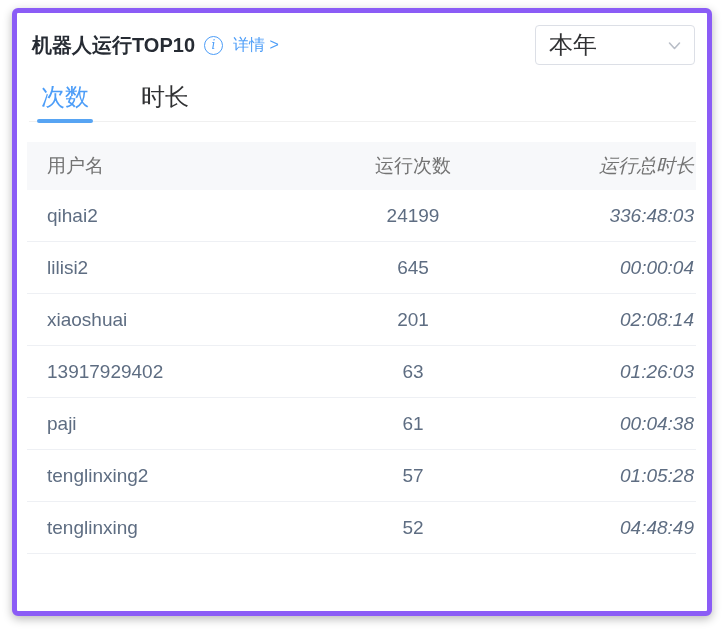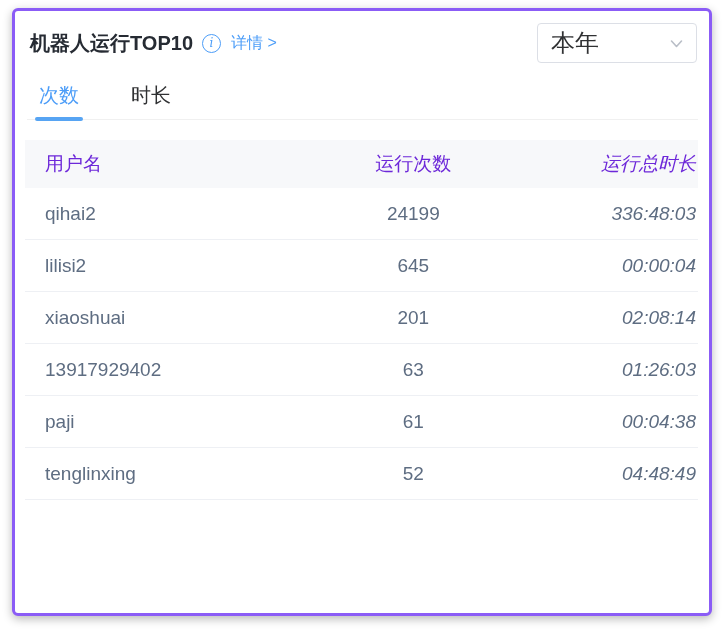--- a/index.html
+++ b/index.html
@@ -8,21 +8,21 @@
     background: #ffffff;
     font-family: "Liberation Sans", "DejaVu Sans", sans-serif;
     overflow: hidden;
     position: relative;
   }
   .panel {
     position: absolute;
     left: 12px; top: 8px;
     width: 700px; height: 608px;
     background: #ffffff;
-    border: 3px solid #8b5cf6;
+    border: 5px solid #8b5cf6;
     border-radius: 6px;
     box-shadow: 0 3px 10px rgba(0,0,0,0.28);
   }
   
   .panel-header {
     display: flex;
     align-items: center;
     padding: 12px 12px 0 15px;
   }
   .title {
@@ -71,21 +71,21 @@
   }
   .chevron-icon { display: block; flex: 0 0 auto; }
   
   .tabs {
     display: flex;
     margin: 16px 11px 0 12px;
     padding-left: 8px;
     border-bottom: 1px solid #f0f0f0;
   }
   .tab {
-    font-size: 20px;
+    font-size: 24px;
     line-height: 20px;
     color: #303133;
     padding: 6px 4px 14px 4px;
     margin-right: 44px;
     position: relative;
     cursor: pointer;
     white-space: nowrap;
   }
   .tab.active { color: #4c9df8; }
   .tab.active::after {
@@ -97,21 +97,21 @@
     background: #57a4f3;
   }
   
   .table { margin: 20px 11px 0 10px; }
   .thead {
     display: flex;
     align-items: center;
     height: 48px;
     background: #f7f8fa;
     font-size: 19px;
-    color: #6d28d9;
+    color: #737373;
   }
   .tr {
     display: flex;
     align-items: center;
     height: 52px;
     font-size: 19px;
     color: #5e6d82;
     border-bottom: 1px solid #eef0f4;
     background: #fff;
   }
@@ -173,20 +173,25 @@
     <div class="cell col-runs">63</div>
     <div class="cell col-duration">01:26:03</div>
   </div>
 
   <div class="tr">
     <div class="cell col-user">paji</div>
     <div class="cell col-runs">61</div>
     <div class="cell col-duration">00:04:38</div>
   </div>
 
+  <div class="tr">
+    <div class="cell col-user">tenglinxing2</div>
+    <div class="cell col-runs">57</div>
+    <div class="cell col-duration">01:05:28</div>
+  </div>
 
   <div class="tr">
     <div class="cell col-user">tenglinxing</div>
     <div class="cell col-runs">52</div>
     <div class="cell col-duration">04:48:49</div>
   </div>
 </div>
   </div>
 
 </div>

